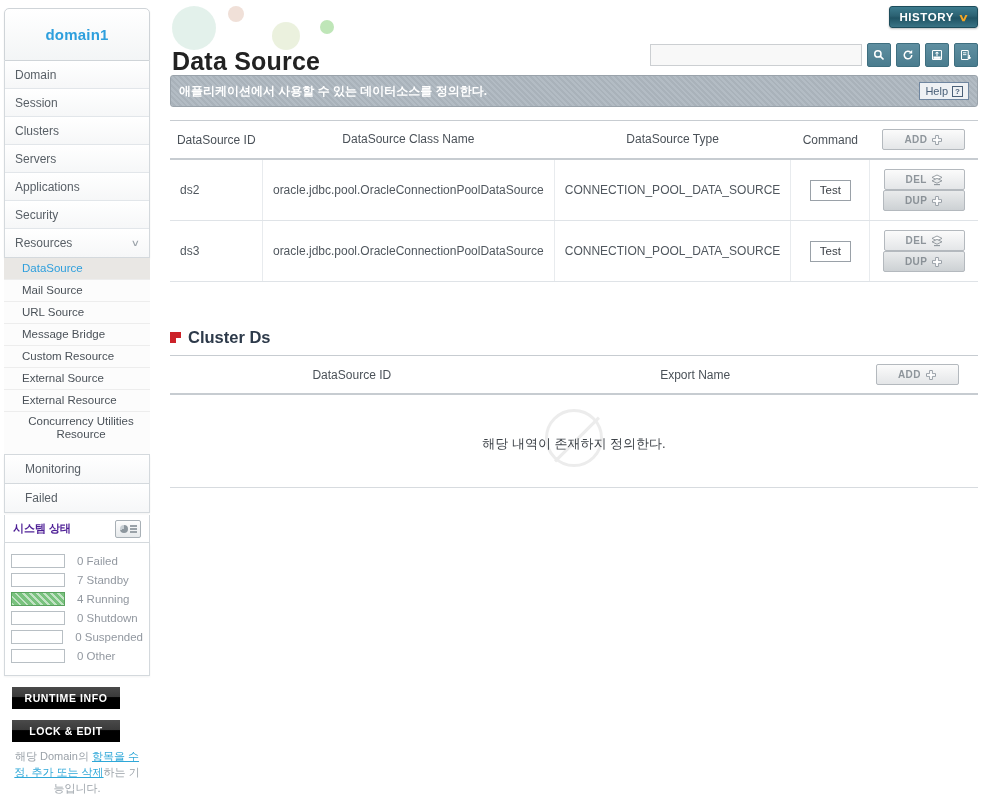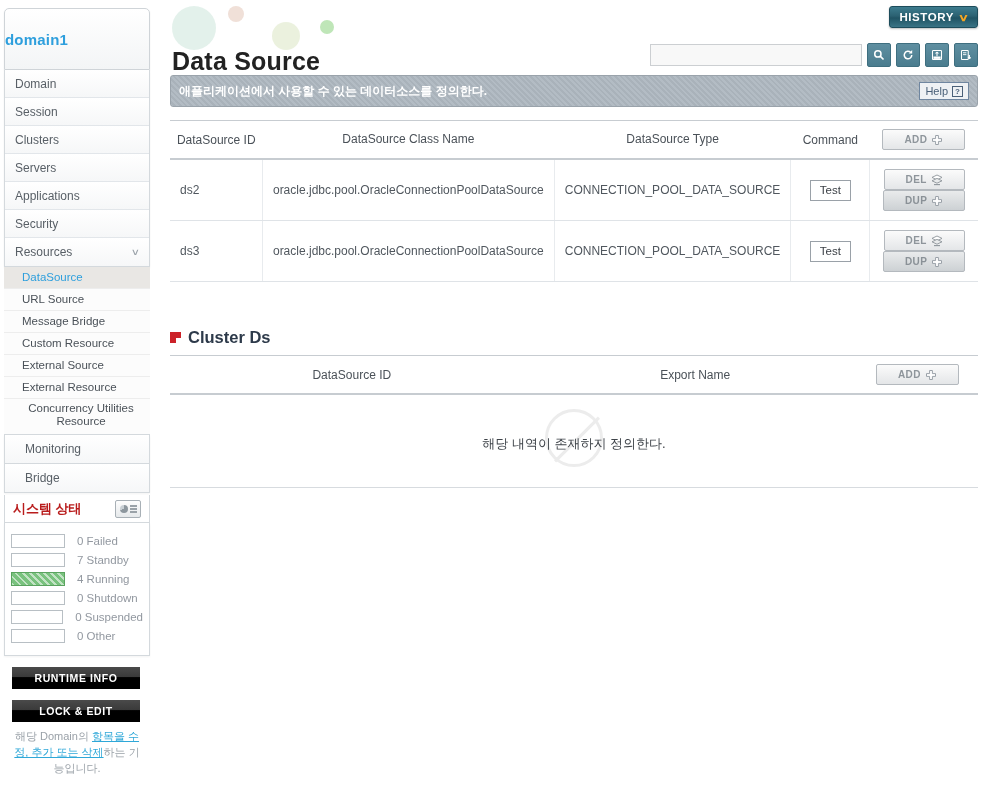--- a/index.html
+++ b/index.html
@@ -11,40 +11,40 @@
     overflow: hidden;
   }
   #app { position: relative; width: 984px; height: 811px; }
 
   
   #sidebar {
     position: absolute; left: 4px; top: 8px;
     width: 146px; height: 803px;
   }
   .domain-box {
-    height: 62px; border: 1px solid #cfd4d8; border-radius: 5px 5px 0 0;
+    height: 53px; border: 1px solid #cfd4d8; border-radius: 5px 5px 0 0;
     background: linear-gradient(to bottom,#ffffff 0%, #f3f5f6 100%);
-    display: flex; align-items: center; 
+    display: flex; align-items: center; justify-content: center;
     box-shadow: 0 1px 2px rgba(0,0,0,.07);
   }
   .domain-name { color: #2e9fdd; font-size: 15px; font-weight: bold; letter-spacing: .2px; }
 
   .nav-group { border: 1px solid #d4d9dd; border-top: none; background: #ffffff;
                box-shadow: 0 1px 2px rgba(0,0,0,.05); }
   .nav-item {
     height: 28px; padding: 0 10px; display: flex; align-items: center;
     justify-content: space-between;
     border-bottom: 1px solid #e2e6ea;
     background: linear-gradient(to bottom,#ffffff 0%,#f6f7f8 100%);
     font-size: 12px; color: #585f66; cursor: pointer;
   }
   .nav-item:last-child { border-bottom: none; }
   .nav-item .chev { color: #9aa2a9; font-size: 9px; transform: scaleX(1.4); }
 
-  .sub-wrap { background: #fcfcfc; border-bottom: 1px solid #d4d9dd; padding-bottom: 3px; }
+  .sub-wrap { background: #fcfcfc; border-bottom: 1px solid #d4d9dd; padding-bottom: 10px; }
   .sub-item {
     min-height: 22px; padding: 3px 10px 3px 18px; display: flex; align-items: center;
     font-size: 11.5px; color: #4a5158; border-bottom: 1px solid #ededed;
     line-height: 1.15; cursor: pointer;
   }
   .sub-item.active { background: #e9e7e4; color: #2e9fdd; }
   .sub-item:last-child { border-bottom: none; text-align: center; }
 
   .nav-solo {
     height: 29px; padding: 0 20px; display: flex; align-items: center;
@@ -54,21 +54,21 @@
     box-shadow: 0 1px 2px rgba(0,0,0,.05);
   }
 
   
   .sys-head {
     margin-top: 2px; height: 28px; display: flex; align-items: center;
     justify-content: space-between; padding: 0 8px 0 8px;
     border: 1px solid #d4d9dd; border-top: none;
     background: #ffffff;
   }
-  .sys-title { color: #b91c1c; font-size: 13px; font-weight: bold; }
+  .sys-title { color: #4c1d95; font-size: 11px; font-weight: bold; }
   .sys-icon {
     width: 26px; height: 18px; border: 1px solid #a8b0b6; border-radius: 2px;
     background: linear-gradient(to bottom,#fdfdfd,#e6e9eb);
     display: flex; align-items: center; justify-content: center; gap: 2px;
     position: relative;
   }
   .sys-icon .pie { width: 8px; height: 8px; border-radius: 50%;
     background: conic-gradient(#8d979e 0 70%, #c9d0d5 0 100%); }
   .sys-icon .lines { display:flex; flex-direction: column; gap:1.5px; }
   .sys-icon .lines i { display:block; width: 7px; height: 1.5px; background:#9aa2a8; }
@@ -83,21 +83,21 @@
   }
   .stat-bar.running {
     background-color: #79c27e;
     background-image: repeating-linear-gradient(45deg,
       rgba(255,255,255,.55) 0 2px, rgba(255,255,255,0) 2px 5px);
     border-color: #5aa35f;
   }
   .stat-label { margin-left: 12px; font-size: 11.5px; color: #9298a0; white-space: nowrap; }
 
   .btn-black {
-    margin-top: 11px; height: 22px; width: 128px; margin-left: 8px;
+    margin-top: 11px; height: 22px; width: 108px; margin-left: 8px;
     background: linear-gradient(to bottom,#4a4a4a 0%,#3a3a3a 45%,#000000 48%,#000000 100%);
     color: #ffffff; font-size: 10.5px; font-weight: bold; letter-spacing: .6px;
     display: flex; align-items: center; justify-content: center; cursor: pointer;
   }
   .lock-note {
     margin: 7px 6px 0 6px; text-align: center; font-size: 11px; color: #9aa1a8;
     line-height: 1.45;
   }
   .lock-note a { color: #2fa8d8; text-decoration: underline; }
 
@@ -245,20 +245,23 @@
         <span>Resources</span>
         <span class="chev">∨</span>
       </div>
     </div>
 
     <div class="sub-wrap">
       <div class="sub-item active">
         <span>DataSource</span>
       </div>
       <div class="sub-item">
+        <span>Mail Source</span>
+      </div>
+      <div class="sub-item">
         <span>URL Source</span>
       </div>
       <div class="sub-item">
         <span>Message Bridge</span>
       </div>
       <div class="sub-item">
         <span>Custom Resource</span>
       </div>
       <div class="sub-item">
         <span>External Source</span>
@@ -268,21 +271,21 @@
       </div>
       <div class="sub-item">
         <span>Concurrency Utilities Resource</span>
       </div>
     </div>
 
     <div class="nav-solo">
       <span>Monitoring</span>
     </div>
     <div class="nav-solo">
-      <span>Bridge</span>
+      <span>Failed</span>
     </div>
 
     <div class="sys-head">
       <span class="sys-title">시스템 상태</span>
       <span class="sys-icon">
         <span class="pie"></span>
         <span class="lines">
             <i></i>
             <i></i>
             <i></i>

